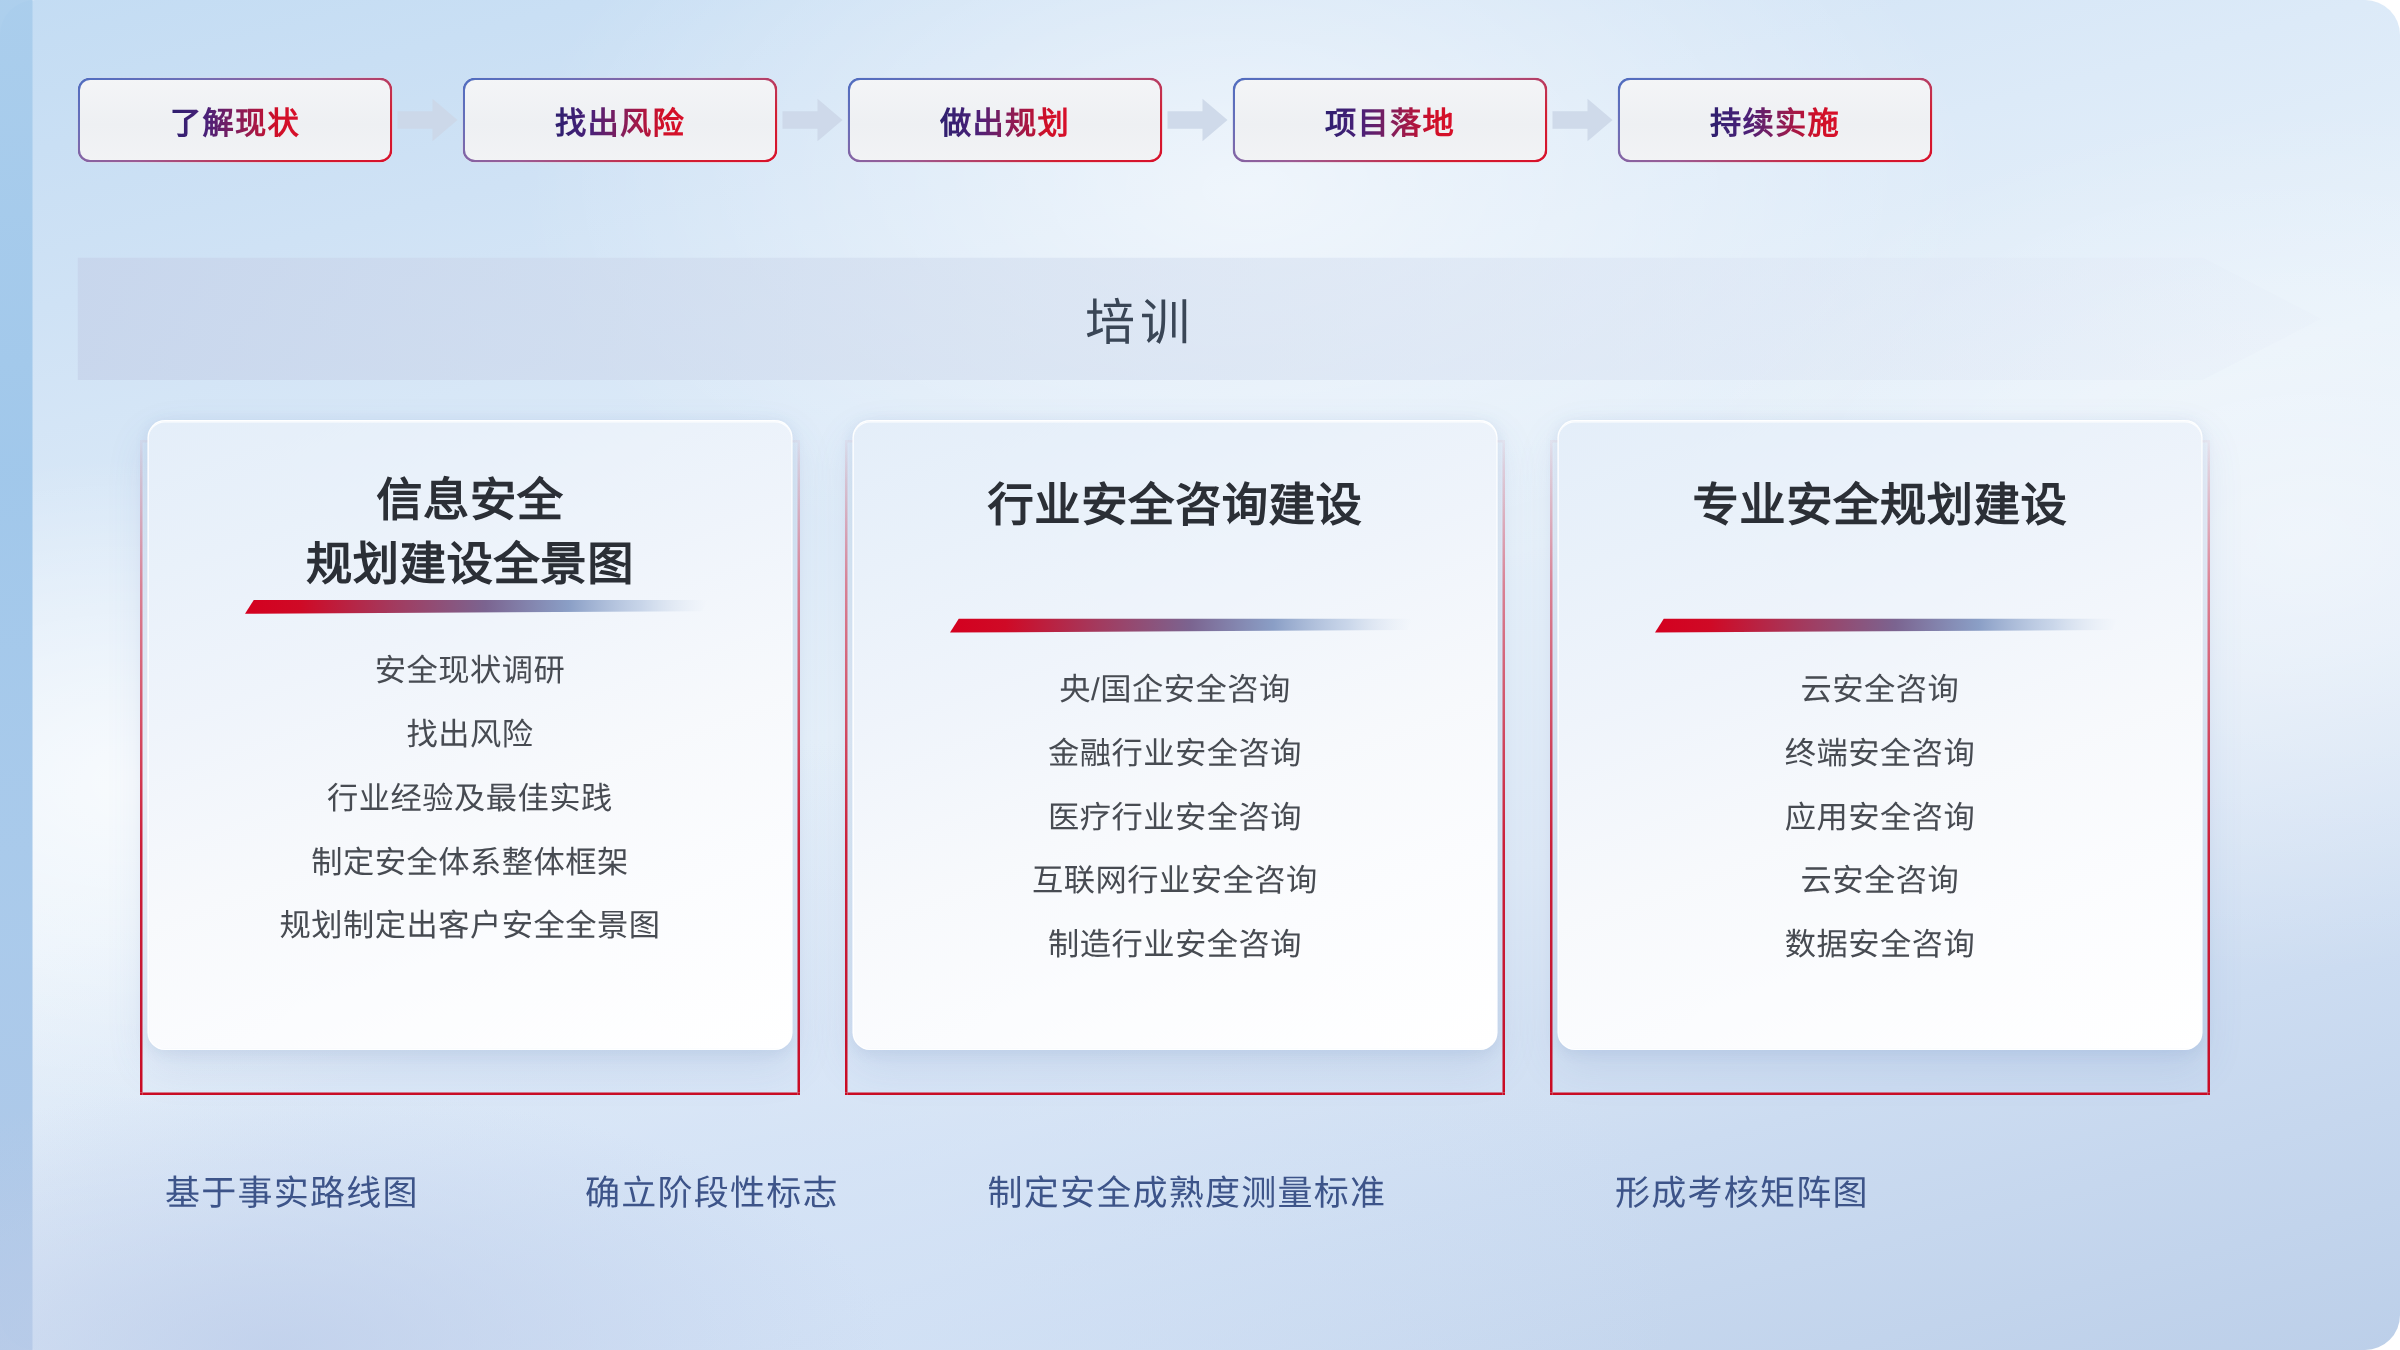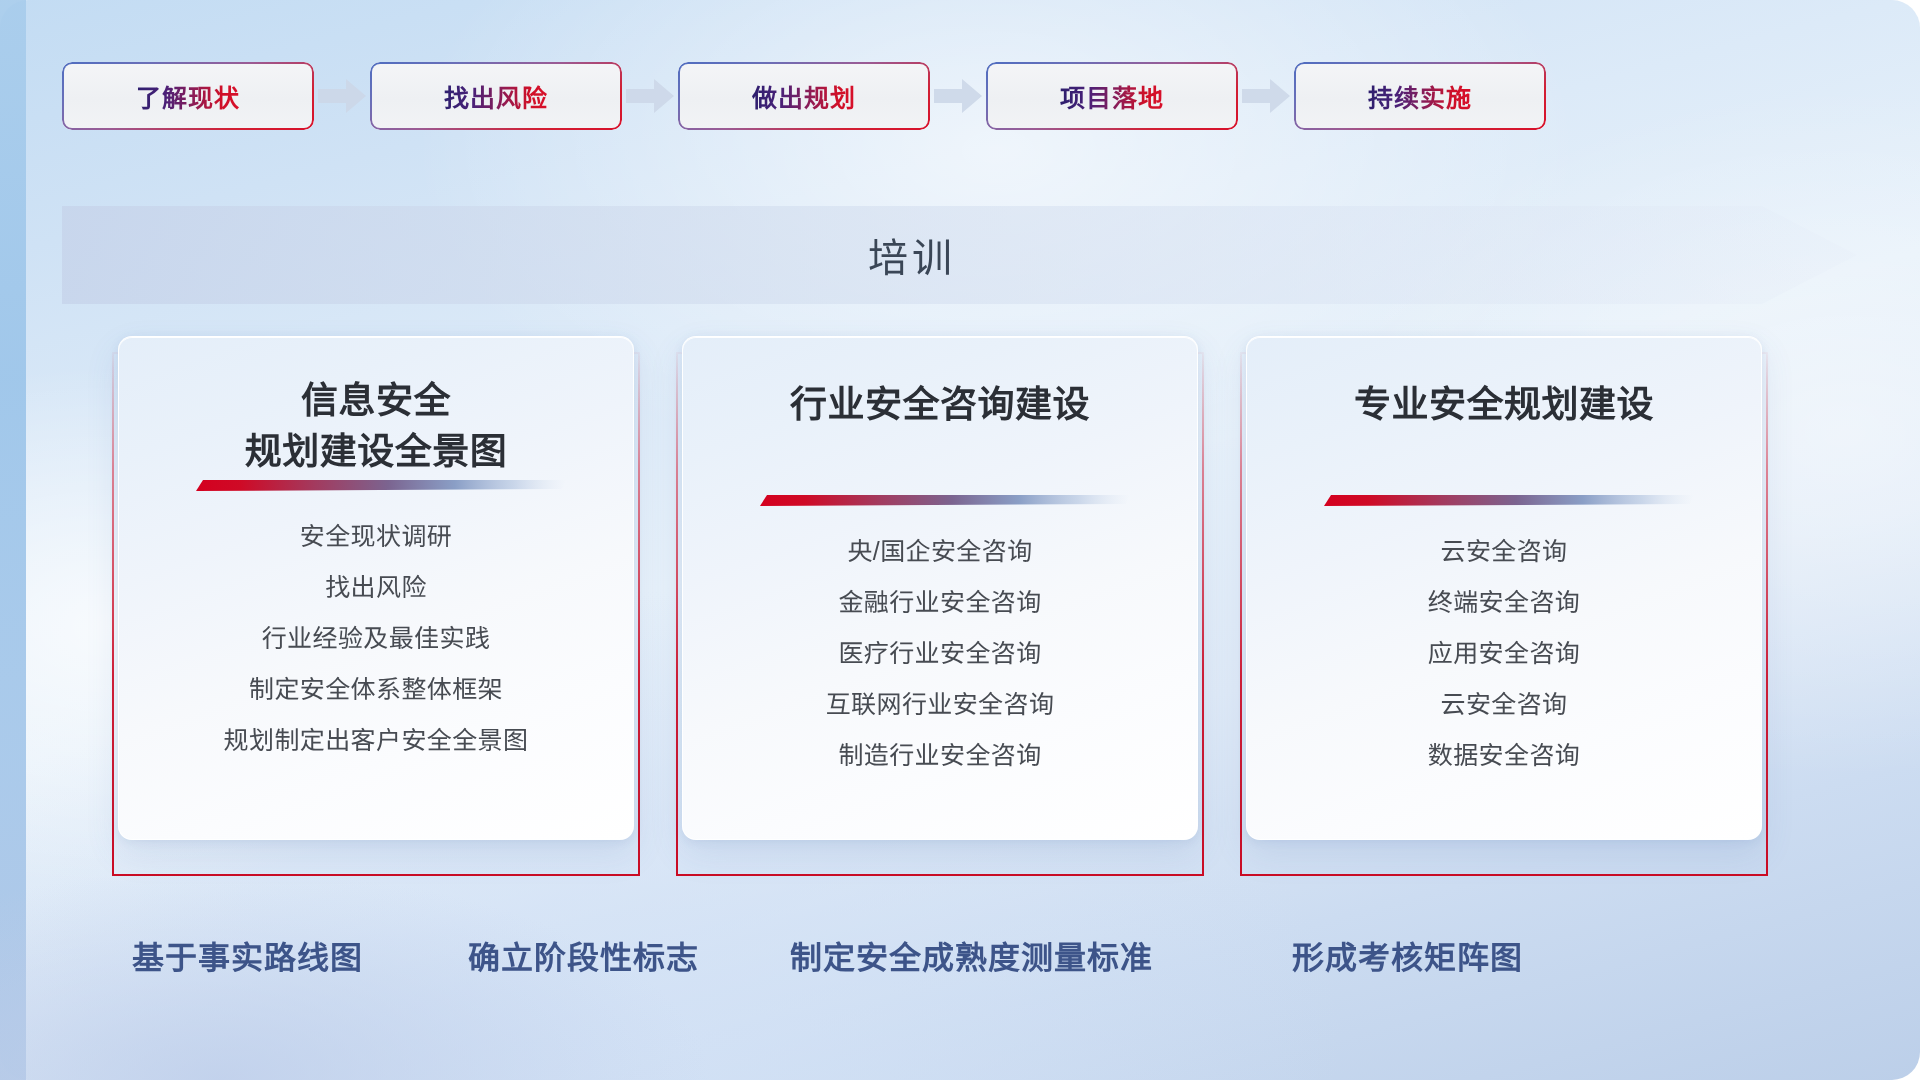--- a/index.html
+++ b/index.html
@@ -171,21 +171,21 @@
     letter-spacing:.4px; white-space:nowrap;
   }
 
   
   #captions{
     position:absolute; left:0; top:932px; width:100%; height:40px;
     z-index:4;
   }
   .caption{
     position:absolute; top:0;
-    font-size:32px; font-weight:700; color:#3d5489;
+    font-size:28px; font-weight:400; color:#3d5489;
     letter-spacing:1px; white-space:nowrap;
   }
 </style>
 </head>
 <body>
 
 <div id="stage">
 
   <div id="steps">
 

